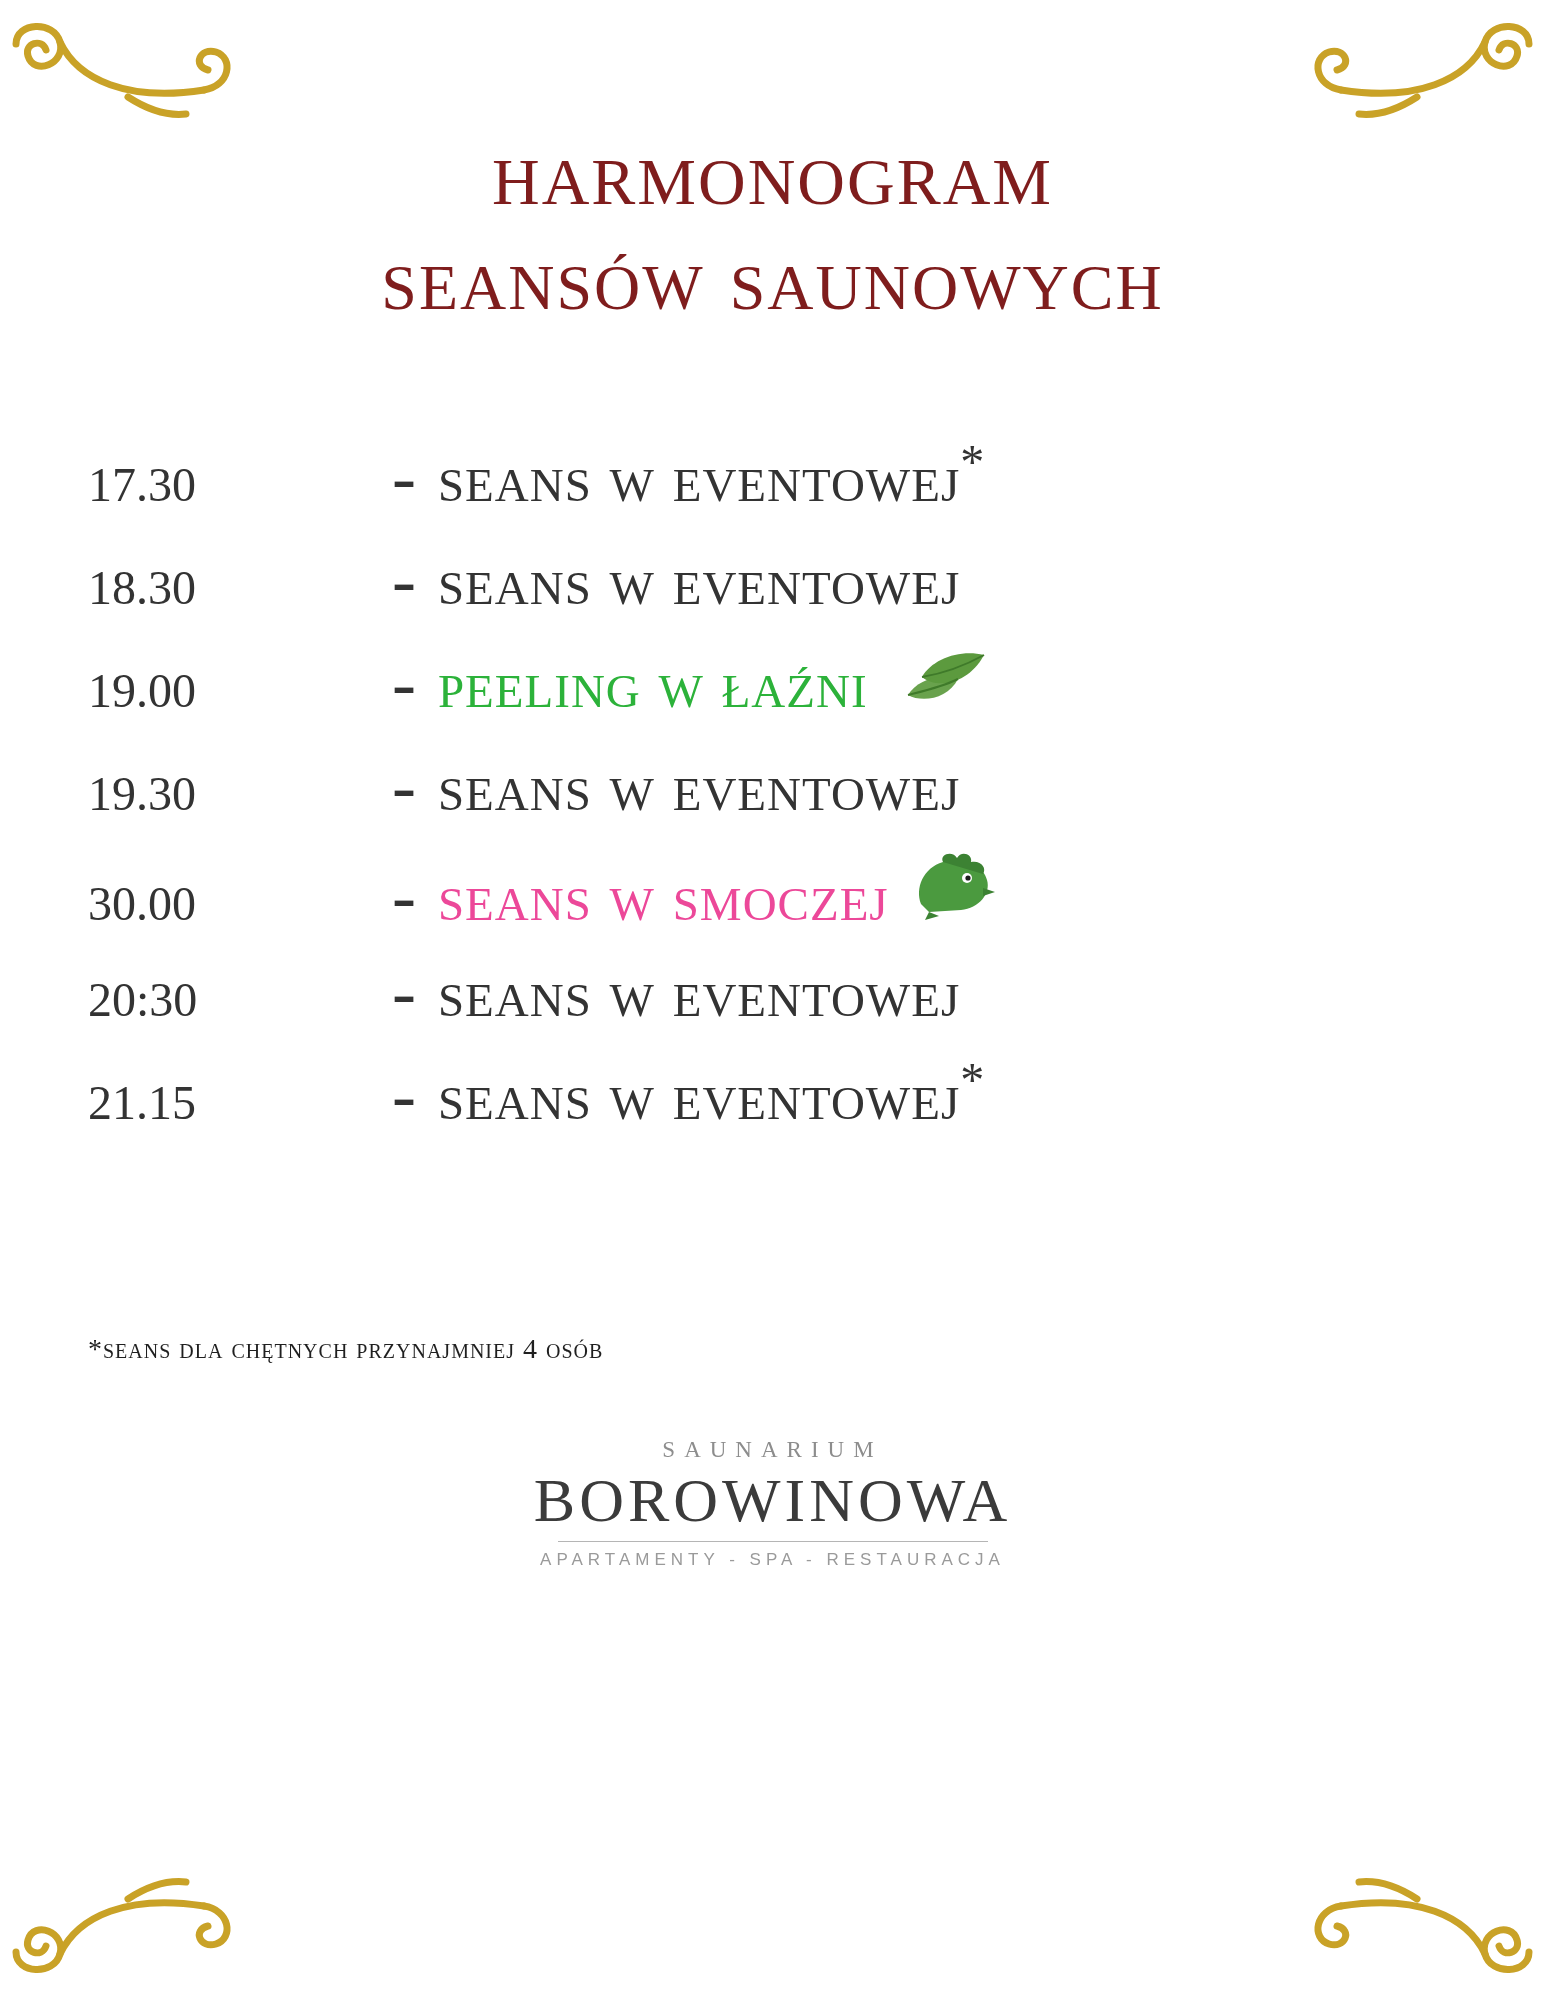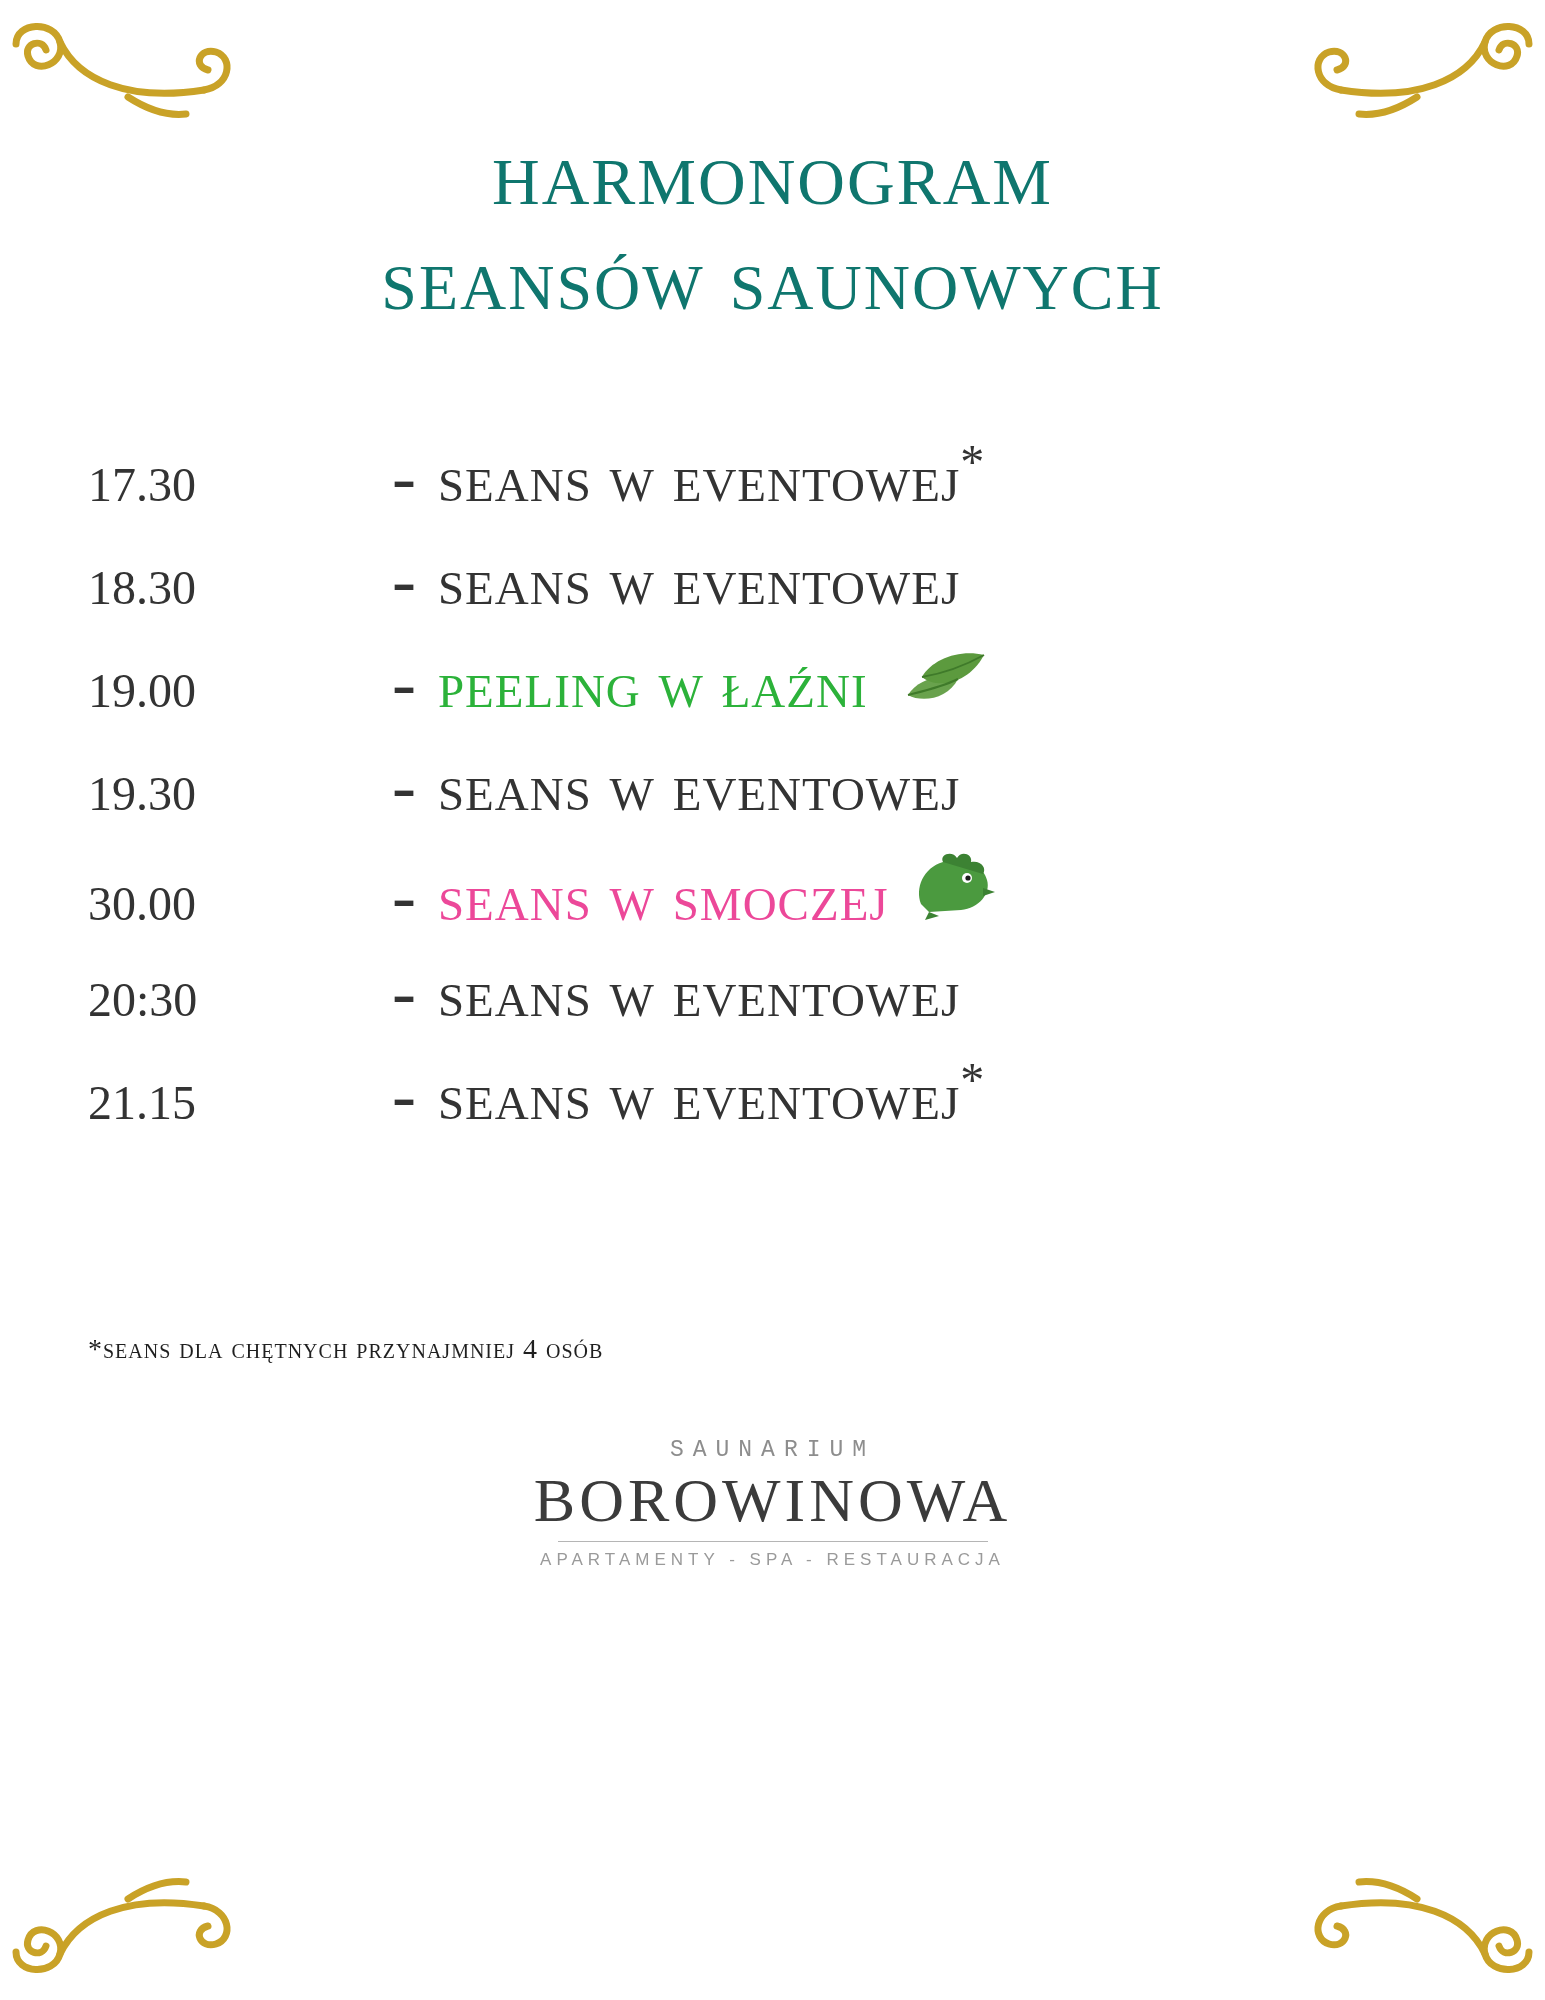--- a/index.html
+++ b/index.html
@@ -38,21 +38,21 @@
 
   
   .title-block {
     padding-top: 118px;
     text-align: center;
   }
   .title-line {
     font-size: 94px;
     line-height: 1.15;
     letter-spacing: 1px;
-    color: #0f766e;
+    color: #7f1d1d;
     font-variant: small-caps;
     text-transform: lowercase;
     font-weight: normal;
     white-space: nowrap;
   }
   .title-line.first { letter-spacing: 2px; }
   .title-line.second { font-size: 92px; letter-spacing: 2px; }
 
   
   .schedule {
@@ -112,21 +112,21 @@
 
   
   .logo {
     margin-top: 72px;
     text-align: center;
   }
   .logo-top {
     font-size: 23px;
     letter-spacing: 9px;
     color: #8d8d8d;
-    font-family: Liberation Mono, monospace;
+    font-family: Liberation Serif, serif;
     margin-bottom: 6px;
   }
   .logo-main {
     font-size: 62px;
     letter-spacing: 4px;
     color: #3b3b3b;
     font-family: "Liberation Serif", serif;
     line-height: 1.02;
   }
   .logo-rule {

